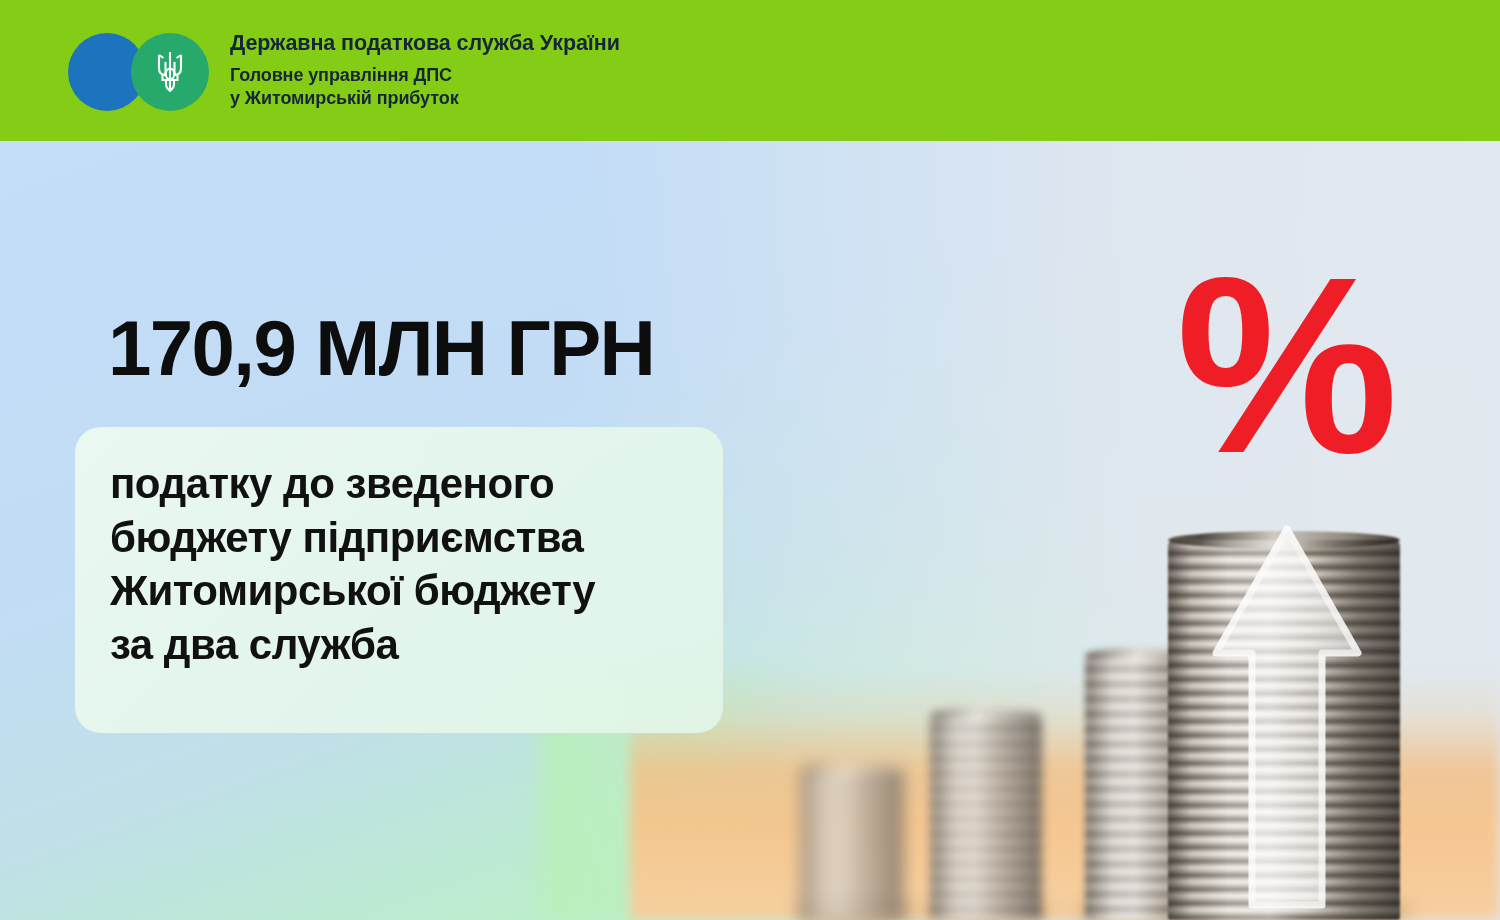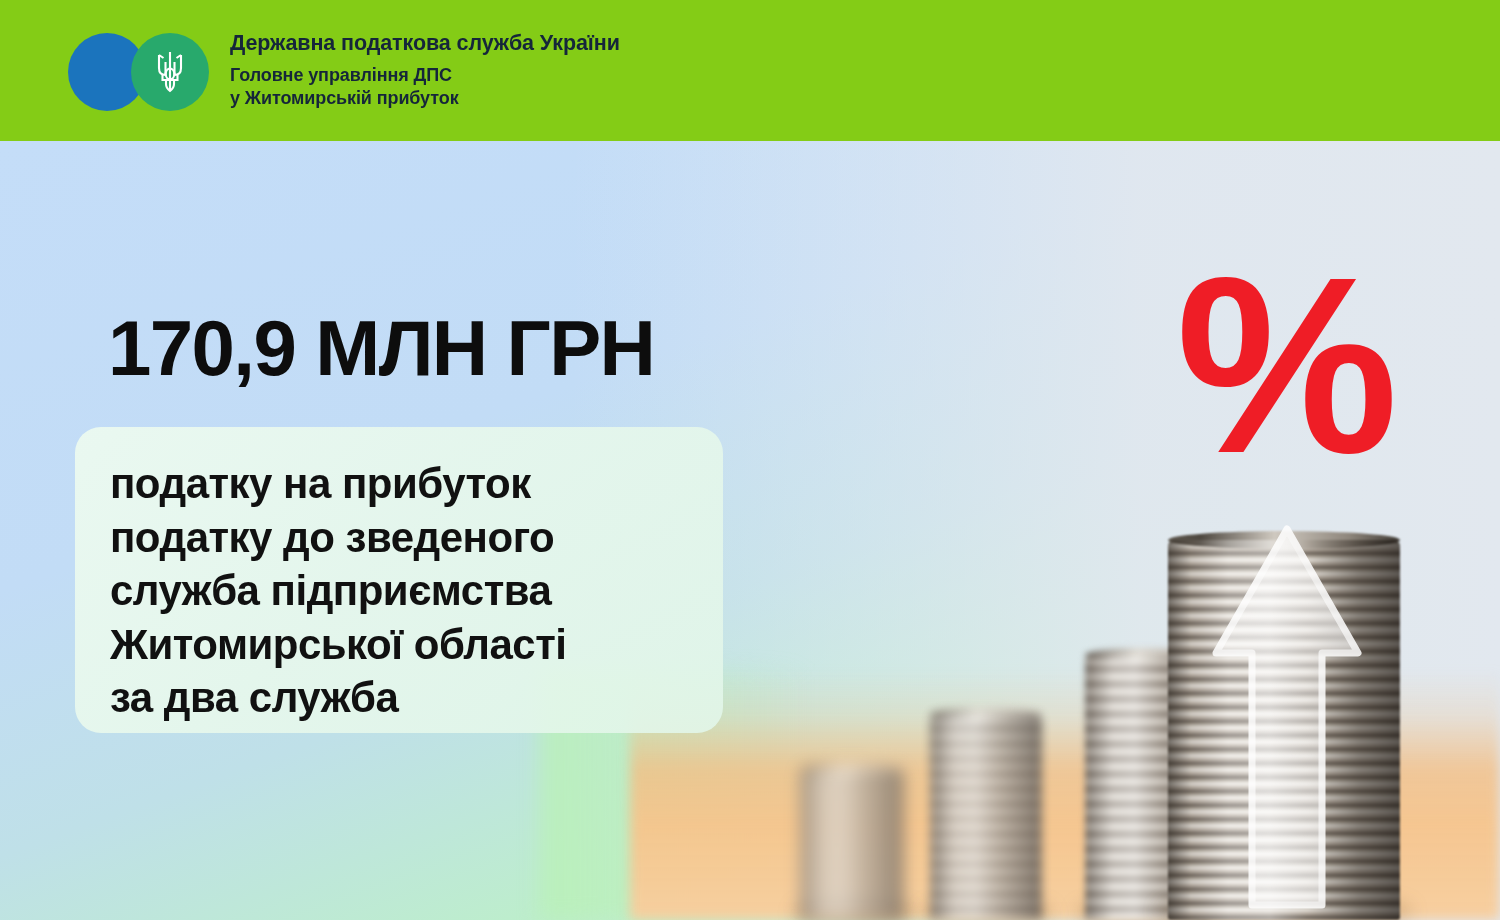--- a/index.html
+++ b/index.html
@@ -375,21 +375,20 @@
       </svg>
     </div>
 
     <div class="percent">%</div>
 
     <div class="headline">170,9 МЛН ГРН</div>
 
     <div class="text-card"></div>
 
     <div class="body-text">
-      <span class="ln">податку на прибуток</span>
       <span class="ln">податку до зведеного</span>
-      <span class="ln">служба підприємства</span>
-      <span class="ln">Житомирської області</span>
+      <span class="ln">бюджету підприємства</span>
+      <span class="ln">Житомирської бюджету</span>
       <span class="ln">за два служба</span>
     </div>
 
   </div>
 </div>
 
 </body></html>

